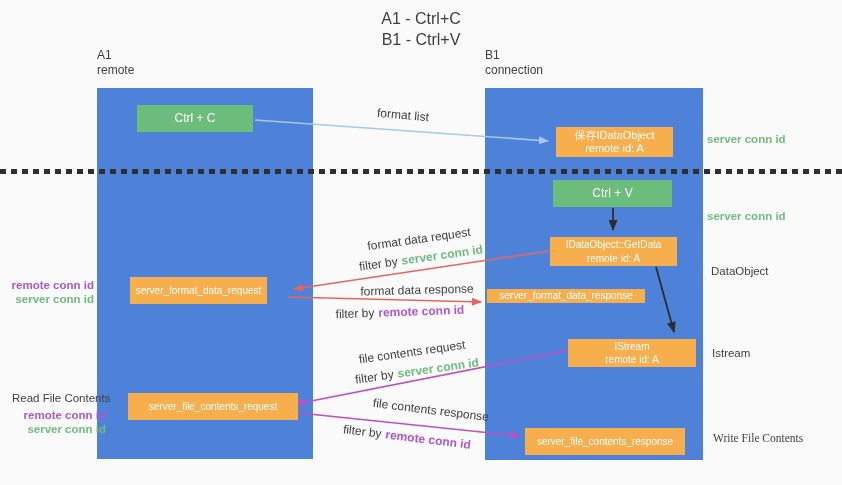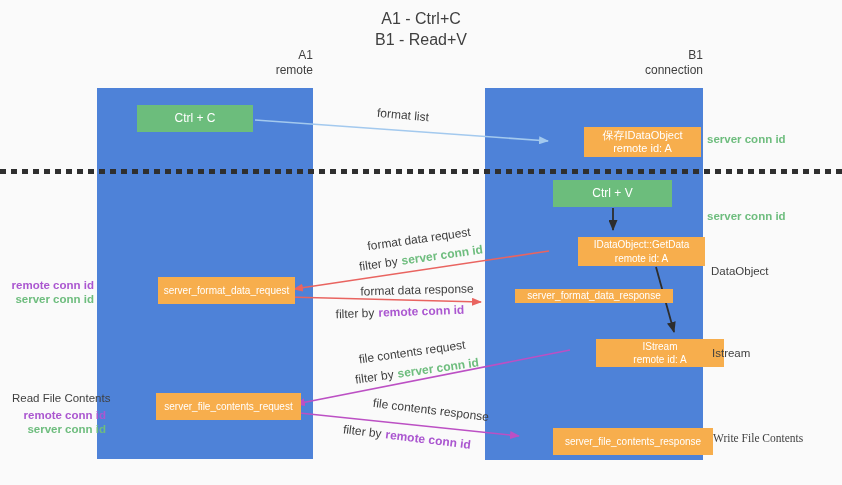--- a/index.html
+++ b/index.html
@@ -6,33 +6,33 @@
   body{
     width:842px;height:485px;position:relative;overflow:hidden;
     background:var(--background,#fafafa);
     font-family:"Liberation Sans","DejaVu Sans",sans-serif;
     color:var(--text-dark,#3f3f3f);
   }
   .abs{position:absolute;}
   
   .title{left:0;top:8px;width:842px;text-align:center;font-size:16px;line-height:21px;color:var(--text-dark);}
   
-  .lane-header{top:48px;text-align:right;font-size:12px;line-height:15px;color:var(--text-dark);}
+  .lane-header{top:48px;text-align:left;font-size:12px;line-height:15px;color:var(--text-dark);}
   
   .lane{top:88px;background:var(--lane-blue,#4e82d8);}
   .lane-left{left:97px;width:216px;height:371px;}
   .lane-right{left:485px;width:218px;height:372px;}
   
   .dotted{left:0;top:169px;width:842px;height:5px;
     background:repeating-linear-gradient(90deg,var(--dotted-line,#2f2f2f) 0 6px,transparent 6px 11px);}
   
   .node{display:flex;flex-direction:column;align-items:center;justify-content:center;
     color:#fff;text-align:center;font-size:10px;line-height:13.5px;box-sizing:border-box;}
   .node.green{background:var(--box-green,#6cbd7c);font-size:12px;}
-  .node.orange{background:var(--box-orange,#f7ae4d);margin-left:28px;}
+  .node.orange{background:var(--box-orange,#f7ae4d);}
   
   .edge-label{transform:translate(-50%,-50%);white-space:nowrap;font-size:12px;color:var(--text-dark);}
   .edge-label .key-green{color:var(--text-green,#6ebd7e);font-weight:bold;}
   .edge-label .key-purple{color:var(--text-purple,#ab57d0);font-weight:bold;}
   .edge-label .prefix{margin-right:4px;}
   
   .side{font-size:11.5px;white-space:nowrap;}
   .side.green{color:var(--text-green,#6ebd7e);font-weight:bold;}
   .side.purple{color:var(--text-purple,#ab57d0);font-weight:bold;}
   .left-group{text-align:right;line-height:14px;}
@@ -44,21 +44,21 @@
   .mk-blue{fill:var(--arrow-blue,#a3c9ee);}
   .mk-red{fill:var(--arrow-red,#e96460);}
   .mk-purple{fill:var(--arrow-purple,#bc50c4);}
   .mk-black{fill:var(--arrow-black,#2d2d2d);}
 </style>
 </head>
 <body>
 
 <div class="abs title">
   <div>A1 - Ctrl+C</div>
-  <div>B1 - Read+V</div>
+  <div>B1 - Ctrl+V</div>
 </div>
 
 <div class="abs lane-header" style="left:97px;width:216px;">
   <div>A1</div>
   <div>remote</div>
 </div>
 <div class="abs lane-header" style="left:485px;width:218px;">
   <div>B1</div>
   <div>connection</div>
 </div>
@@ -116,21 +116,21 @@
 
 <div class="abs node orange" style="left:487px;top:289px;width:158px;height:14px;">
   <span>server_format_data_response</span>
 </div>
 
 <div class="abs node orange" style="left:568px;top:339px;width:128px;height:28px;">
   <span>IStream</span>
   <span>remote id: A</span>
 </div>
 
-<div class="abs node orange" style="left:128px;top:393px;width:145px;height:27px;text-align:right;">
+<div class="abs node orange" style="left:128px;top:393px;width:170px;height:27px;text-align:right;">
   <span>server_file_contents_request</span>
 </div>
 
 <div class="abs node orange" style="left:525px;top:428px;width:160px;height:27px;">
   <span>server_file_contents_response</span>
 </div>
 
 <div class="abs edge-label" style="left:403px;top:115px;transform:translate(-50%,-50%) rotate(5deg);">format list</div>
 
 <div class="abs edge-label" style="left:419px;top:239px;transform:translate(-50%,-50%) rotate(-8deg);">format data request</div>

